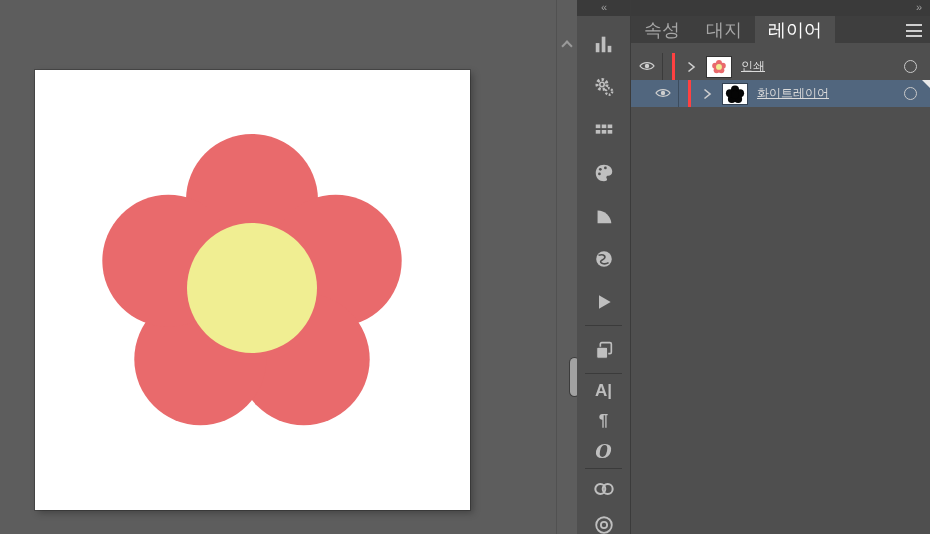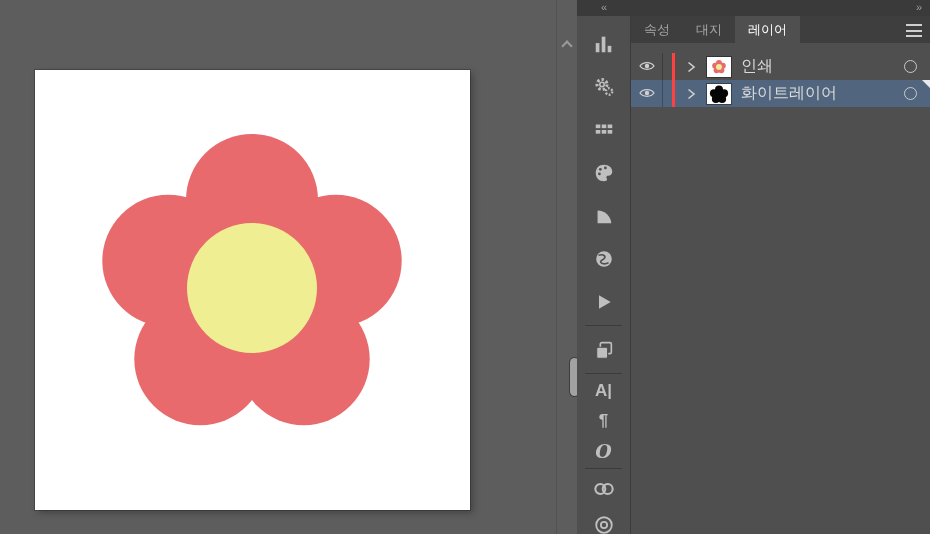--- a/index.html
+++ b/index.html
@@ -31,36 +31,36 @@
   .tool-btn.small{height:30px;}
   .tool-btn.med{height:36px;}
   .tool-btn svg{display:block;}
   .tool-glyph{color:var(--icon);font-size:17px;font-weight:bold;}
   .tool-glyph.serif{font-family:"DejaVu Serif","Liberation Serif",serif;font-style:italic;font-size:19px;font-weight:bold;}
   .dock-divider{height:1px;background:var(--divider);margin:2px 8px;}
   
   .panel{position:absolute;left:631px;top:0;width:299px;height:534px;background:var(--panel-bg);}
   .panel-header{height:16px;background:var(--header-bg);color:#9f9f9f;font-size:11px;line-height:15px;text-align:right;padding-right:9px;letter-spacing:-1px;}
   .tabbar{height:27px;background:var(--tabbar-bg);display:flex;align-items:stretch;position:relative;}
-  .tab{padding:0 13px;display:flex;align-items:center;font-size:13px;color:var(--muted);cursor:pointer;text-align:center;}
+  .tab{padding:0 13px;display:flex;align-items:center;font-size:18px;color:var(--muted);cursor:pointer;text-align:center;}
   .tab.active{background:var(--panel-bg);color:#ffffff;}
   .panel-menu{position:absolute;right:8px;top:7px;width:16px;height:13px;cursor:pointer;display:flex;flex-direction:column;justify-content:space-between;padding:1px 0;}
   .panel-menu span{display:block;height:2px;background:#CFCFCF;}
   .layers{padding-top:10px;}
   .layer-row{position:relative;height:27px;display:flex;align-items:center;cursor:pointer;}
-  .layer-row.selected{background:var(--selection);}
+  .layer-row.selected{background:var(--selection);padding-left:16px;}
   .layer-row.selected:after{content:"";position:absolute;right:0;top:0;width:0;height:0;
     border-top:8px solid #E9E9E9;border-left:8px solid transparent;}
   .eye-cell{width:31px;height:100%;display:flex;align-items:center;justify-content:center;border-right:1px solid rgba(0,0,0,.25);}
   .color-bar{width:3px;height:100%;background:var(--layer-color);margin-left:9px;flex:none;}
   .disclosure{width:16px;height:16px;margin-left:8px;flex:none;display:flex;align-items:center;justify-content:center;}
   .thumb{width:24px;height:20px;margin-left:8px;flex:none;background:#fff;box-shadow:0 0 0 1px rgba(0,0,0,.35);}
   .thumb svg{display:block;width:24px;height:20px;}
   .thumb.mono{color:#050505;}
-  .layer-name{margin-left:10px;font-size:16px;color:var(--text);white-space:nowrap;}
+  .layer-name{margin-left:10px;font-size:12px;color:var(--text);white-space:nowrap;text-decoration:underline;}
   .target-circle{margin-left:auto;margin-right:13px;width:11px;height:11px;border:1.4px solid #C9C9C9;border-radius:50%;flex:none;}
   .hidden-defs{position:absolute;width:0;height:0;overflow:hidden;}
 </style>
 </head>
 <body style="--petal: #E96A6C; --flower-center: #F0EE92; --layer-color: #FF4141; --selection: #51667E;">
 
 <svg class="hidden-defs" aria-hidden="true">
   <defs>
     <g id="flower-colored">
       <circle cx="217" cy="130" r="66" style="fill:var(--petal)"></circle>

